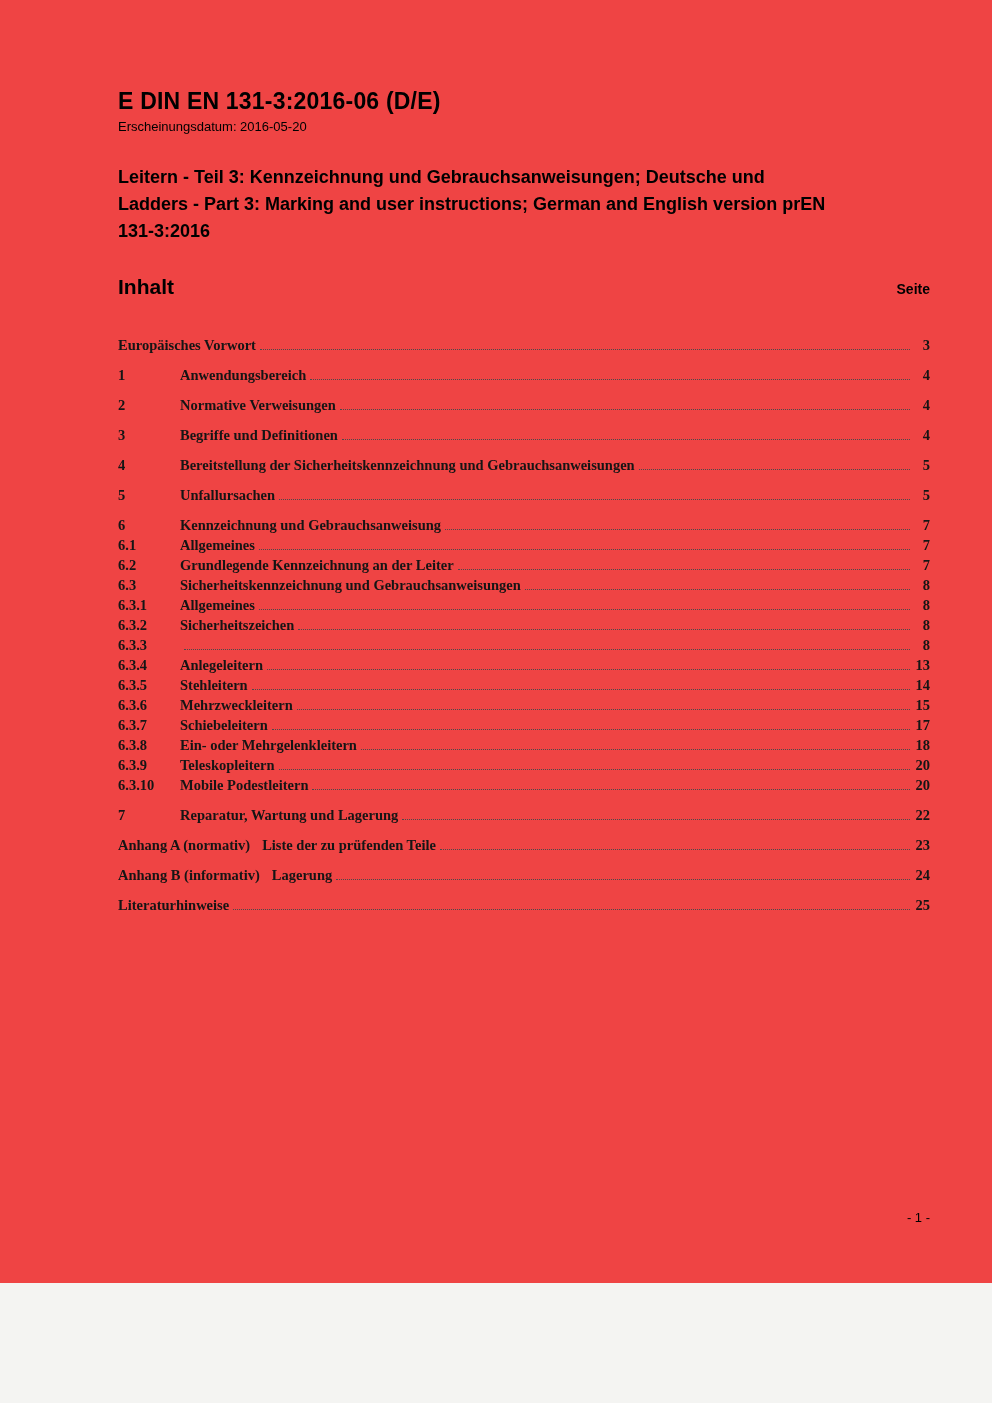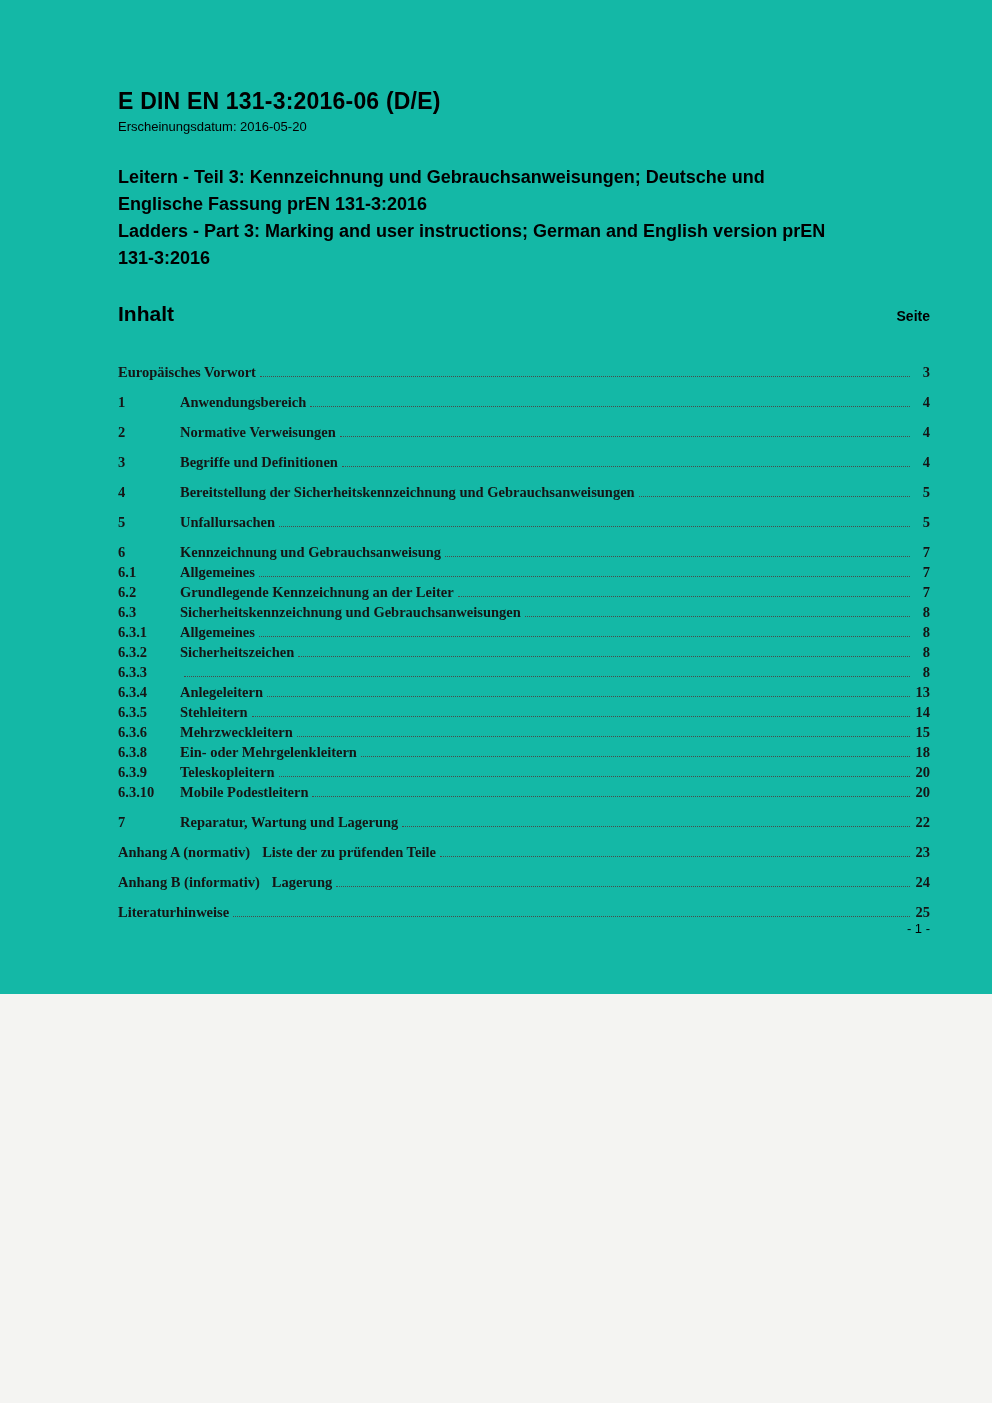--- a/index.html
+++ b/index.html
@@ -7,22 +7,22 @@
   html, body { margin: 0; padding: 0; }
   body {
     width: 992px;
     height: 1403px;
     background: #f4f4f2;
     overflow: hidden;
   }
   .page {
     position: relative;
     width: 992px;
-    height: 994px;
-    background: #14b8a6;
+    height: 1283px;
+    background: #ef4444;
     color: #000000;
   }
   .content {
     position: absolute;
     left: 118px;
     right: 62px;
     top: 88px;
   }
 
   
@@ -122,21 +122,20 @@
 
 <div class="page">
   <div class="content">
 
     <header>
       <h1 class="doc-number">E DIN EN 131-3:2016-06 (D/E)</h1>
       <div class="pub-date">Erscheinungsdatum: 2016-05-20</div>
 
       <div class="doc-title de">
         <div>Leitern - Teil 3: Kennzeichnung und Gebrauchsanweisungen; Deutsche und</div>
-        <div>Englische Fassung prEN 131-3:2016</div>
       </div>
 
       <div class="doc-title en">
         <div>Ladders - Part 3: Marking and user instructions; German and English version prEN</div>
         <div>131-3:2016</div>
       </div>
     </header>
 
     <div class="toc-heading-row">
       <span class="toc-heading">Inhalt</span>
@@ -233,20 +232,26 @@
     <span class="leader"></span>
     <span class="pagenum">14</span>
   </div>
         <div class="toc-row style-numbered sp-sub">
     <span class="num">6.3.6</span>
     <span class="label">Mehrzweckleitern</span>
     <span class="leader"></span>
     <span class="pagenum">15</span>
   </div>
         <div class="toc-row style-numbered sp-sub">
+    <span class="num">6.3.7</span>
+    <span class="label">Schiebeleitern</span>
+    <span class="leader"></span>
+    <span class="pagenum">17</span>
+  </div>
+        <div class="toc-row style-numbered sp-sub">
     <span class="num">6.3.8</span>
     <span class="label">Ein- oder Mehrgelenkleitern</span>
     <span class="leader"></span>
     <span class="pagenum">18</span>
   </div>
         <div class="toc-row style-numbered sp-sub">
     <span class="num">6.3.9</span>
     <span class="label">Teleskopleitern</span>
     <span class="leader"></span>
     <span class="pagenum">20</span>

